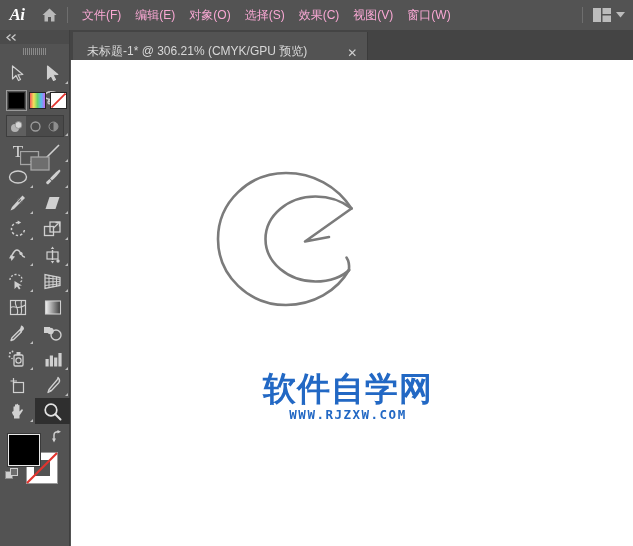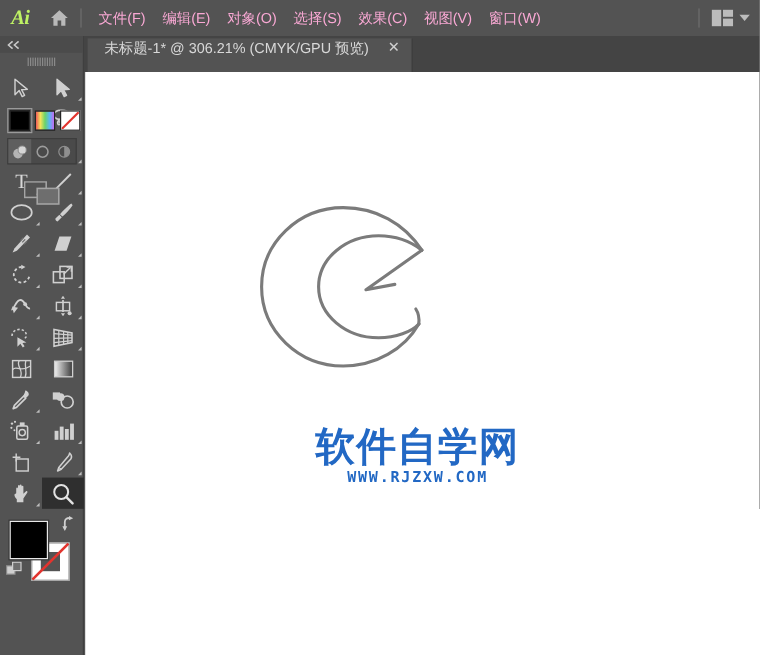--- a/index.html
+++ b/index.html
@@ -14,21 +14,21 @@
   #app { position:relative; width:633px; height:546px; background:#535353; }
 
   
   #menubar {
     position:absolute; left:0; top:0; width:633px; height:30px;
     background:#535353;
     display:flex; align-items:center;
   }
   #ai-logo {
     width:34px; height:30px; display:flex; align-items:center; justify-content:center;
-    color:#bef264; font-size:17px; font-weight:bold; font-style:italic;
+    color:#ffffff; font-size:17px; font-weight:bold; font-style:italic;
     font-family:"Liberation Serif", serif; letter-spacing:-0.5px;
   }
   #home-btn {
     width:30px; height:30px; display:flex; align-items:center; justify-content:center;
   }
   .mb-sep { width:1px; height:16px; background:#6e6e6e; margin:0 7px 0 3px; }
   .menu-item {
     padding:0 7px; height:30px; line-height:30px; font-size:12px; color:#f9a8d4;
     white-space:nowrap; cursor:default;
   }
@@ -37,23 +37,24 @@
   #ws-switch { display:flex; align-items:center; gap:5px; }
 
   
   #tabbar {
     position:absolute; left:70px; top:30px; width:563px; height:30px;
     background:#444444;
   }
   #doc-tab {
     position:absolute; left:3px; top:2px; height:28px;
     background:#535353;
-    display:flex; align-items:flex-start;
+    display:flex; align-items:flex-end;
     padding:0 8px 0 14px;
     border-right:1px solid #3b3b3b;
+    gap:24px;
   }
   #doc-tab-label { font-size:12px; color:#d8d8d8; white-space:nowrap; }
   #tab-close {
     margin-left:14px; width:14px; height:14px;
     display:flex; align-items:center; justify-content:center;
     color:#cfcfcf; font-size:12px; line-height:1; font-family:"DejaVu Sans", sans-serif;
   }
 
   
   #toolbar {
@@ -125,21 +126,21 @@
     display:flex; align-items:center; justify-content:center;
   }
 
   
   #canvas {
     position:absolute; left:71px; top:60px; width:562px; height:486px;
     background:#ffffff; overflow:hidden;
   }
   #artwork { position:absolute; left:130px; top:100px; }
   #watermark {
-    position:absolute; left:192px; top:295px;
+    position:absolute; left:192px; top:312px;
     display:flex; flex-direction:column; align-items:center;
   }
   #wm-cn {
     font-family:"DejaVu Sans","Liberation Sans",sans-serif;
     font-size:33px; font-weight:bold; color:#2268c4; letter-spacing:1px;
     line-height:1;
   }
   #wm-url {
     font-family:"DejaVu Sans Mono","Liberation Mono",monospace;
     font-size:12.5px; font-weight:bold; color:#2268c4; letter-spacing:1.5px;

